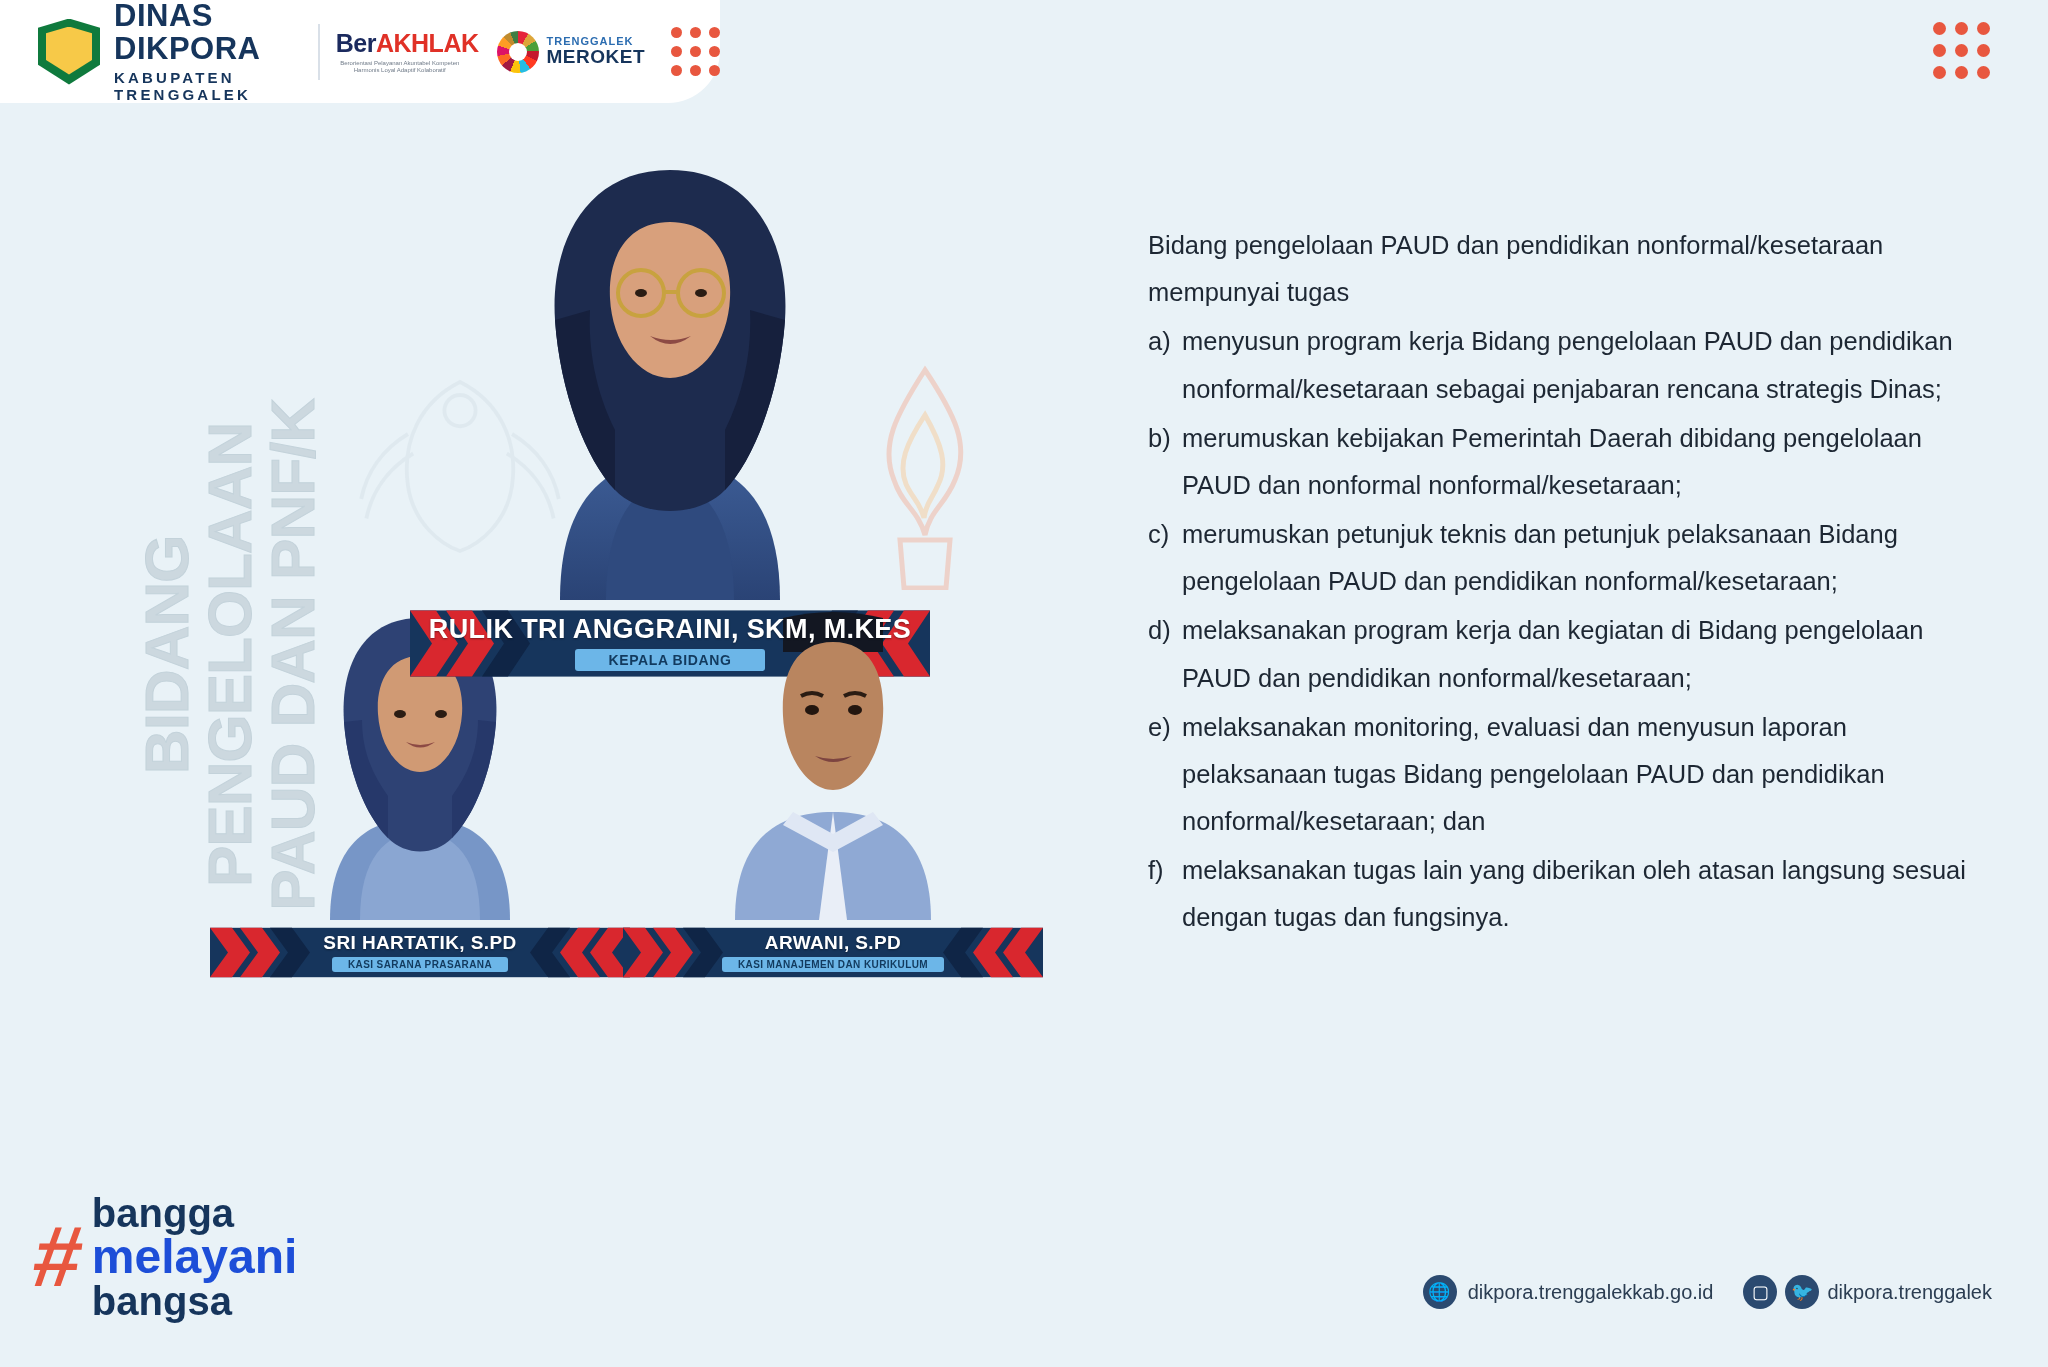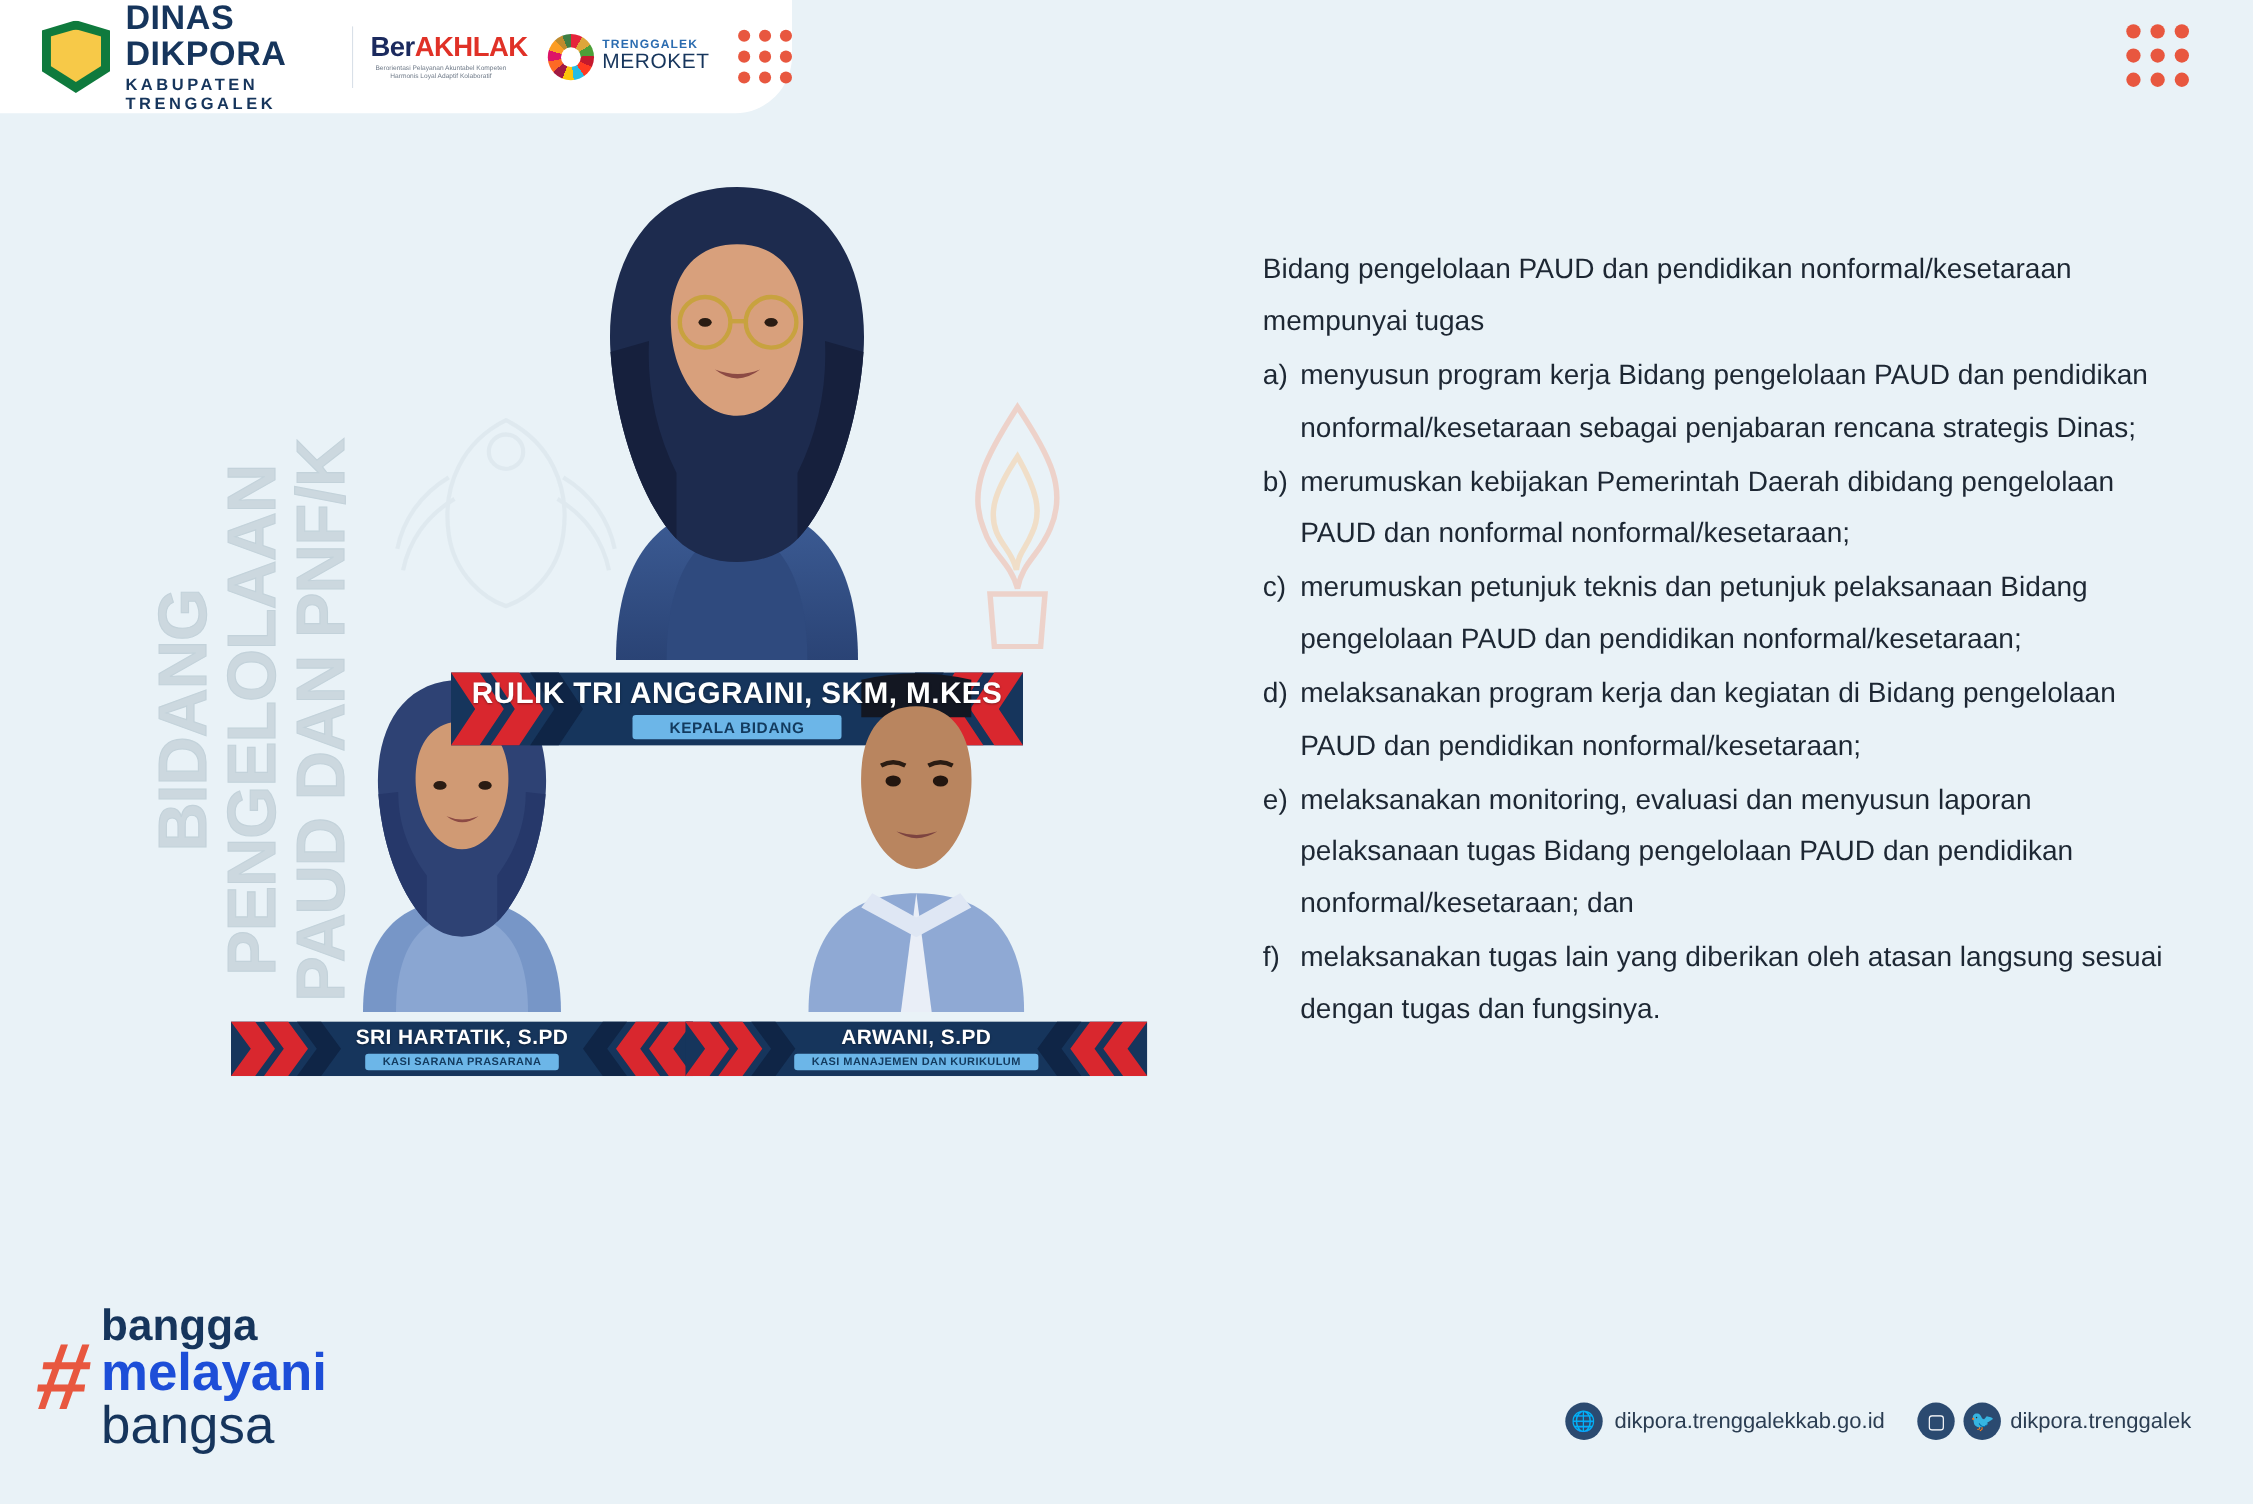--- a/index.html
+++ b/index.html
@@ -48,21 +48,21 @@
   .berakhlak-sub{font-size:6px;color:#6f7a88;line-height:1.25;text-align:center;max-width:128px;margin-top:2px;}
   .merokek{display:flex;align-items:center;margin-left:10px;}
   .sdg-wheel{
     width:42px;height:42px;border-radius:50%;
     background:conic-gradient(#e5243b 0 8%,#dda63a 8% 16%,#4c9f38 16% 24%,#c5192d 24% 32%,#ff3a21 32% 40%,#26bde2 40% 48%,#fcc30b 48% 56%,#a21942 56% 64%,#fd6925 64% 72%,#dd1367 72% 80%,#fd9d24 80% 88%,#bf8b2e 88% 94%,#3f7e44 94% 100%);
     position:relative;margin-right:8px;
   }
   .sdg-wheel:after{content:"";position:absolute;left:12px;top:12px;width:18px;height:18px;border-radius:50%;background:#fff;}
   .merokek-txt{display:flex;flex-direction:column;line-height:1.05;}
   .merokek-top{font-size:11px;font-weight:bold;color:#2b6cb0;letter-spacing:1px;}
-  .merokek-bot{font-size:19px;font-weight:normal;color:#16355c;letter-spacing:.5px;}
+  .merokek-bot{font-size:19px;font-weight:bold;color:#16355c;letter-spacing:.5px;}
   .dotgrid{
     display:grid;grid-template-columns:repeat(3,11px);grid-template-rows:repeat(3,11px);
     gap:8px;margin-left:26px;
   }
   .dotgrid i{width:11px;height:11px;border-radius:50%;background:#e8573f;display:block;}
   .dotgrid-tr{
     position:absolute;top:22px;right:58px;
     display:grid;grid-template-columns:repeat(3,13px);grid-template-rows:repeat(3,13px);gap:9px;z-index:9;
   }
   .dotgrid-tr i{width:13px;height:13px;border-radius:50%;background:#e8573f;display:block;}
@@ -134,21 +134,21 @@
   .bangga{
     position:absolute;left:34px;bottom:46px;display:flex;align-items:center;z-index:6;
   }
   .hashtag{
     font-size:86px;font-weight:bold;color:#e8573f;line-height:.9;margin-right:10px;
     transform:skewX(-8deg);
   }
   .bangga-lines{display:flex;flex-direction:column;line-height:1.0;}
   .bl1{font-size:40px;font-weight:bold;color:#16355c;}
   .bl2{font-size:48px;font-weight:bold;color:#1d4ed8;}
-  .bl3{font-size:48px;font-weight:normal;color:#16355c;}
+  .bl3{font-size:40px;font-weight:bold;color:#16355c;}
 
   
   .footer{
     position:absolute;right:56px;bottom:58px;display:flex;align-items:center;z-index:6;
     color:#2b3d52;font-size:20px;
   }
   .f-item{display:flex;align-items:center;margin-left:30px;}
   .circ{
     width:34px;height:34px;border-radius:50%;background:#2b4a70;color:#fff;
     display:flex;align-items:center;justify-content:center;font-size:18px;margin-right:11px;

